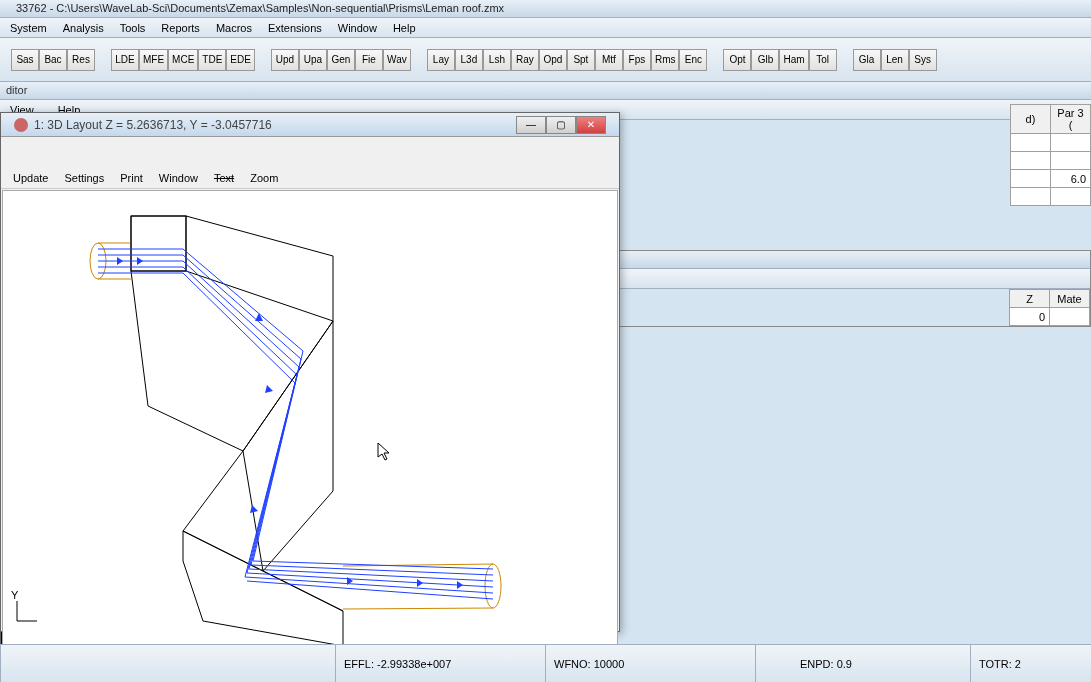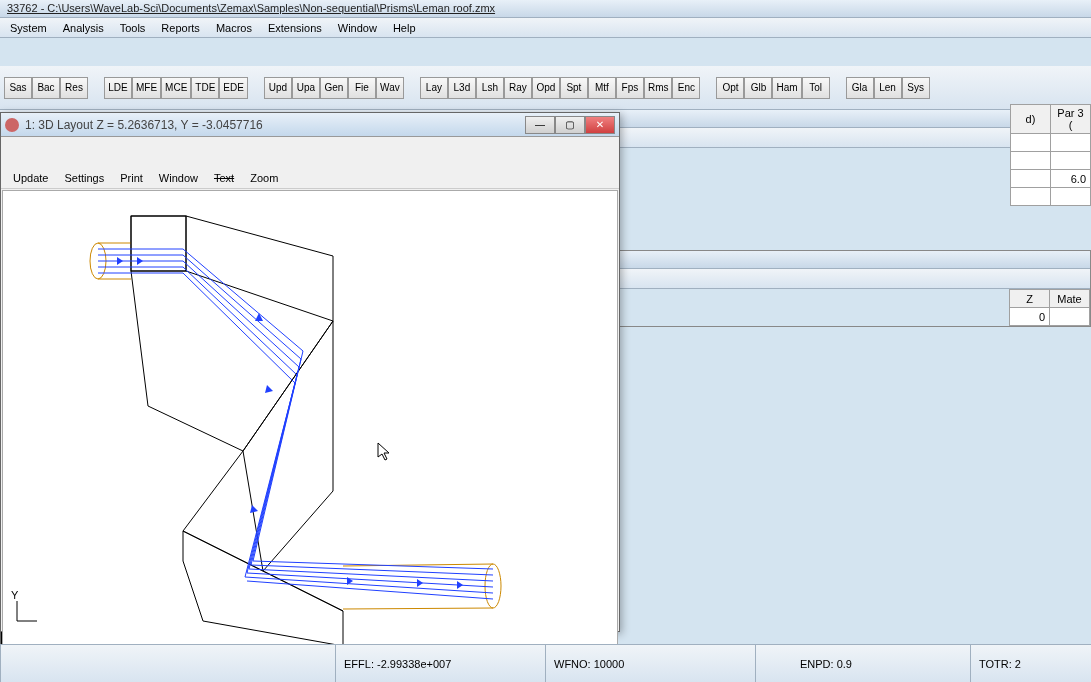--- a/index.html
+++ b/index.html
@@ -1,38 +1,38 @@
 <!DOCTYPE html>
 <html><head>
 <meta charset="utf-8">
 <style>
 * { box-sizing: border-box; margin: 0; padding: 0; font-family: Tahoma, Arial, sans-serif; font-size: 11px; }
 body { background: #d4e4f0; width: 1091px; height: 682px; overflow: hidden; position: relative; }
 
-.titlebar { background: linear-gradient(#e8f0f8, #c8d8e8); height: 18px; padding: 2px 7px; color: #222; border-bottom: 1px solid #a0b0c0; text-decoration: underline; }
+.titlebar { background: linear-gradient(#e8f0f8, #c8d8e8); height: 18px; padding: 2px 16px; color: #222; border-bottom: 1px solid #a0b0c0; }
 .menubar { background: linear-gradient(#f0f4f8, #d8e4f0); height: 20px; display: flex; align-items: center; gap: 4px; padding: 0 4px; border-bottom: 1px solid #a0b0c0; }
 .menubar span { padding: 2px 6px; cursor: default; }
 
-.toolbar { background: linear-gradient(#f0f4f8, #d8e4f0); height: 44px; display: flex; align-items: center; padding: 0 4px; border-bottom: 1px solid #a0b0c0; gap: 0; margin-top: 28px; }
+.toolbar { background: linear-gradient(#f0f4f8, #d8e4f0); height: 44px; display: flex; align-items: center; padding: 0 11px; border-bottom: 1px solid #a0b0c0; gap: 0; }
 .tbtn { background: linear-gradient(#f8f8f8, #e0e0e0); border: 1px solid #999; height: 22px; min-width: 28px; padding: 0 3px; font-size: 10px; display: flex; align-items: center; justify-content: center; cursor: pointer; }
 .tspacer { width: 16px; }
 
 .editor-title { background: linear-gradient(#e8f0f8, #c8d8e8); height: 18px; padding: 2px 6px; border-bottom: 1px solid #a0b0c0; color: #333; }
 .sub-menubar { background: linear-gradient(#f0f4f8, #d8e4f0); height: 20px; display: flex; align-items: center; gap: 12px; padding: 0 4px; border-bottom: 1px solid #a0b0c0; }
 .sub-menubar span { padding: 2px 6px; }
 
 table { border-collapse: collapse; background: #fff; font-family: "Courier New", monospace; font-size: 11px; }
 th, td { border: 1px solid #a0a0a0; padding: 2px 4px; text-align: right; height: 18px; }
 th { background: #f0f0f0; text-align: center; font-weight: normal; }
 .tleft { text-align: left; }
 
 .panel { position: absolute; border: 1px solid #888; background: #d4e4f0; }
 
 .window { position: absolute; background: #f0f0f0; border: 1px solid #666; box-shadow: 2px 2px 8px rgba(0,0,0,0.3); }
-.win-titlebar { background: linear-gradient(#e8f0f8, #c4d8ec); height: 24px; display: flex; align-items: center; padding: 0 4px; border-bottom: 1px solid #999; }
+.win-titlebar { background: linear-gradient(#e8f0f8, #c4d8ec); height: 24px; display: flex; align-items: center; padding: 0 13px; border-bottom: 1px solid #999; }
 .win-titlebar .wicon { width: 14px; height: 14px; background: #c66; border-radius: 50%; margin-right: 6px; }
 .win-titlebar .wtitle { flex: 1; color: #444; font-size: 12px; }
 .win-btns { display: flex; gap: 0; }
 .win-btn { width: 30px; height: 18px; border: 1px solid #888; background: linear-gradient(#f0f0f0,#d0d0d0); display: flex; align-items: center; justify-content: center; font-size: 10px; cursor: pointer; }
 .win-btn.close { background: linear-gradient(#f08080,#d04040); color: white; }
 .win-menubar { background: #f0f0f0; height: 22px; display: flex; align-items: center; gap: 4px; padding: 0 6px; border-bottom: 1px solid #ccc; margin-top: 30px; }
 .win-menubar span { padding: 2px 6px; }
 .win-client { background: #fff; }
 
 .statusbar { position: absolute; bottom: 0; left: 0; right: 0; height: 38px; background: linear-gradient(#f0f4f8,#d8e4f0); border-top: 1px solid #a0b0c0; display: flex; align-items: center; }

